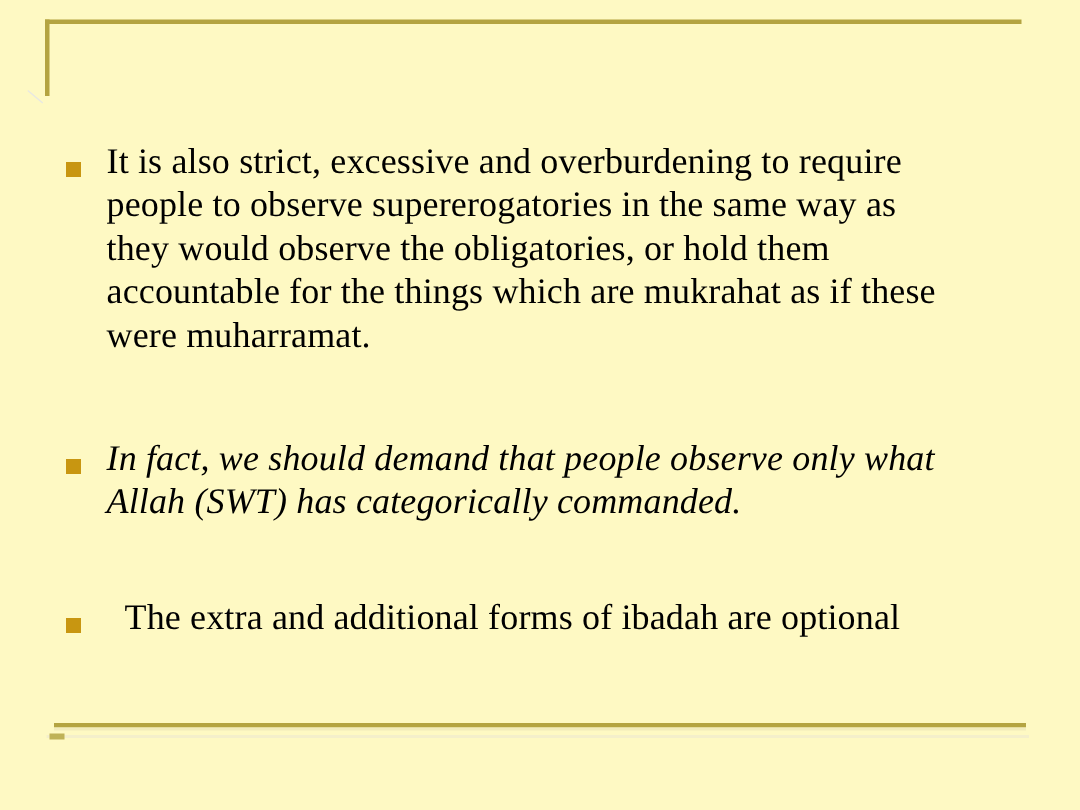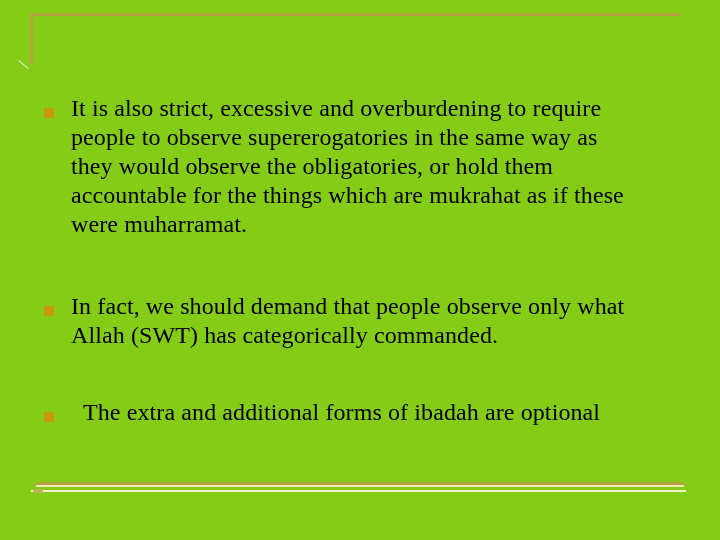--- a/index.html
+++ b/index.html
@@ -4,21 +4,21 @@
 <style>
   html, body {
     margin: 0;
     padding: 0;
     background: #ffffff;
   }
   .slide {
     position: relative;
     width: 720px;
     height: 540px;
-    background: #84cc16;
+    background: #fef9c3;
     overflow: hidden;
     font-family: "Liberation Serif", "DejaVu Serif", serif;
   }
   
   .line {
     position: absolute;
     background: #B4A441;
   }
   .top-h-line   { left: 30px;  top: 13px;  width: 651px; height: 3px; }
   .top-v-line   { left: 30px;  top: 13px;  width: 3px;   height: 51px; }
@@ -46,21 +46,21 @@
     margin: 0;
     width: 640px;
     font-size: 24px;
     line-height: 29px;
     color: #000000;
     white-space: pre-line;
     letter-spacing: 0.1px;
   }
   .b1-text { top: 94px;  }
   .b1-marker { top: 108px; }
-  .b2-text { top: 292px; }
+  .b2-text { top: 292px; font-style: italic; }
   .b2-marker { top: 306px; }
   .b3-text { top: 398px; margin-left: 12px; }
   .b3-marker { top: 412px; }
 </style>
 </head>
 <body>
 
 <div class="slide">
 
   <div class="line top-h-line"></div>

